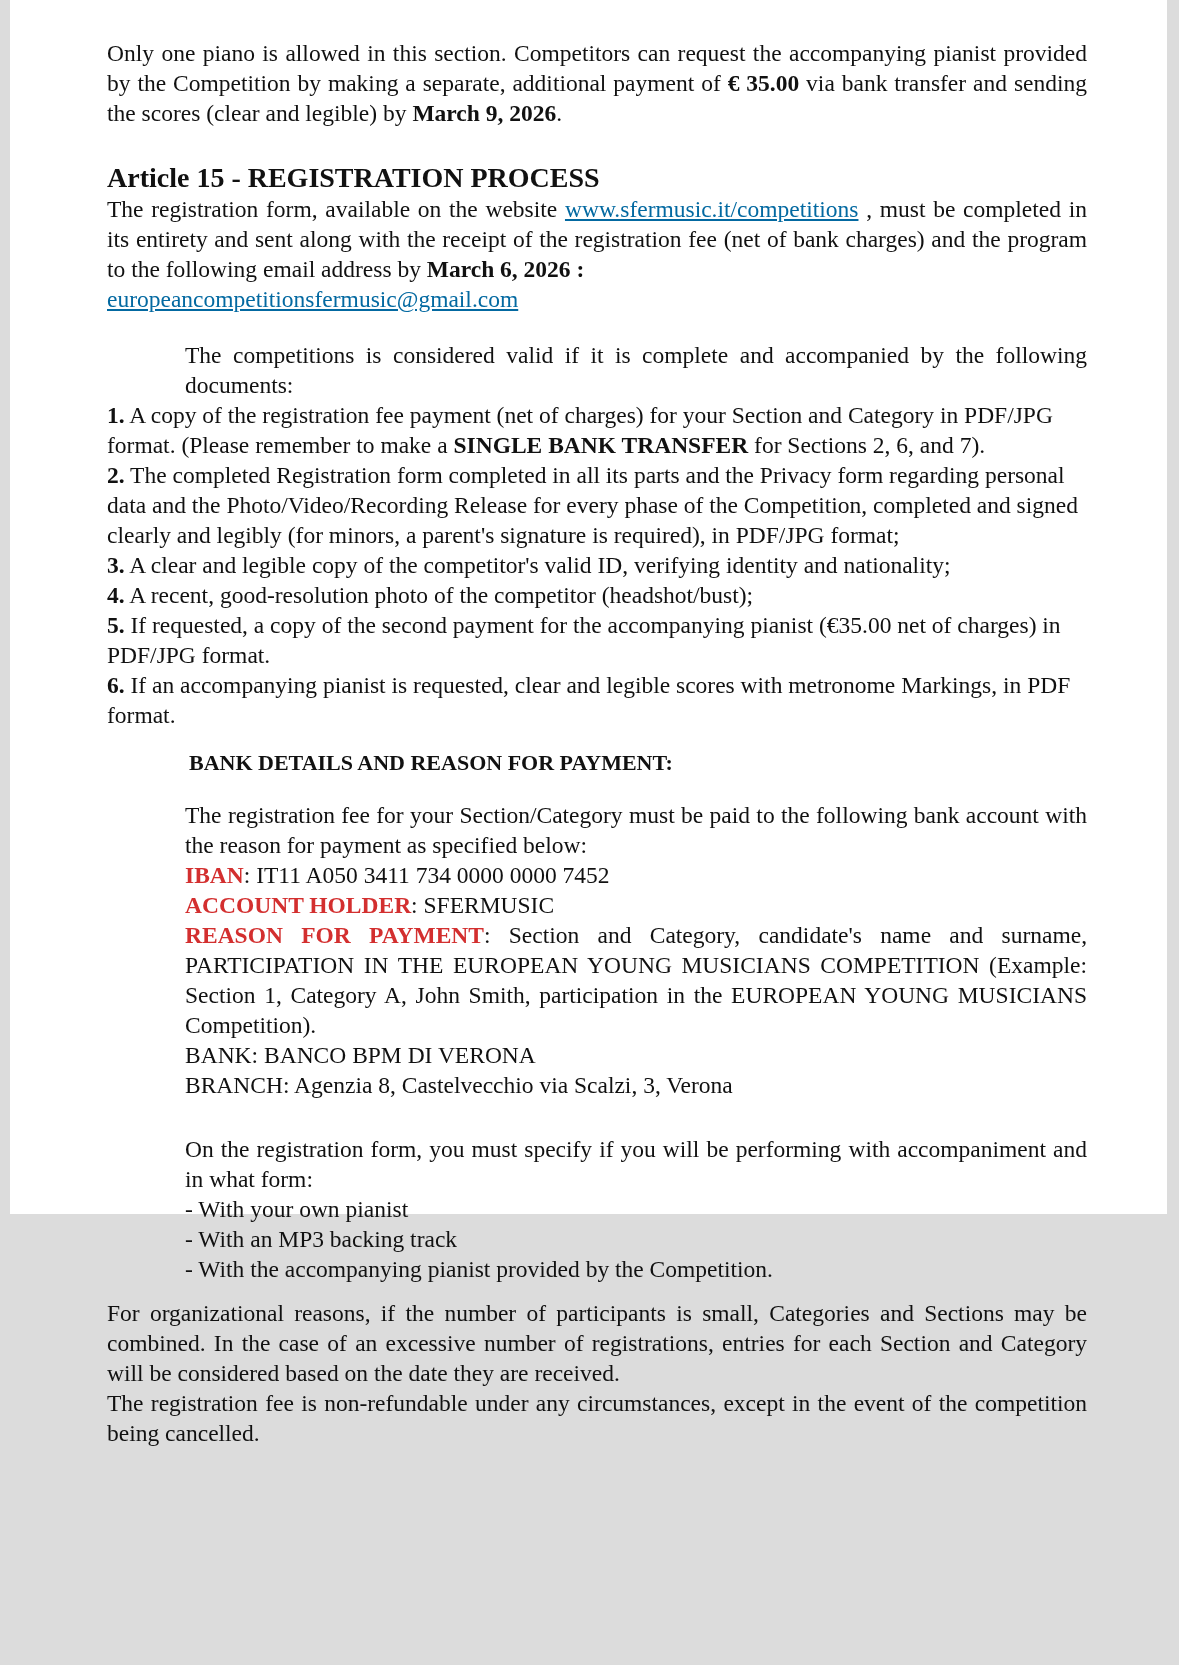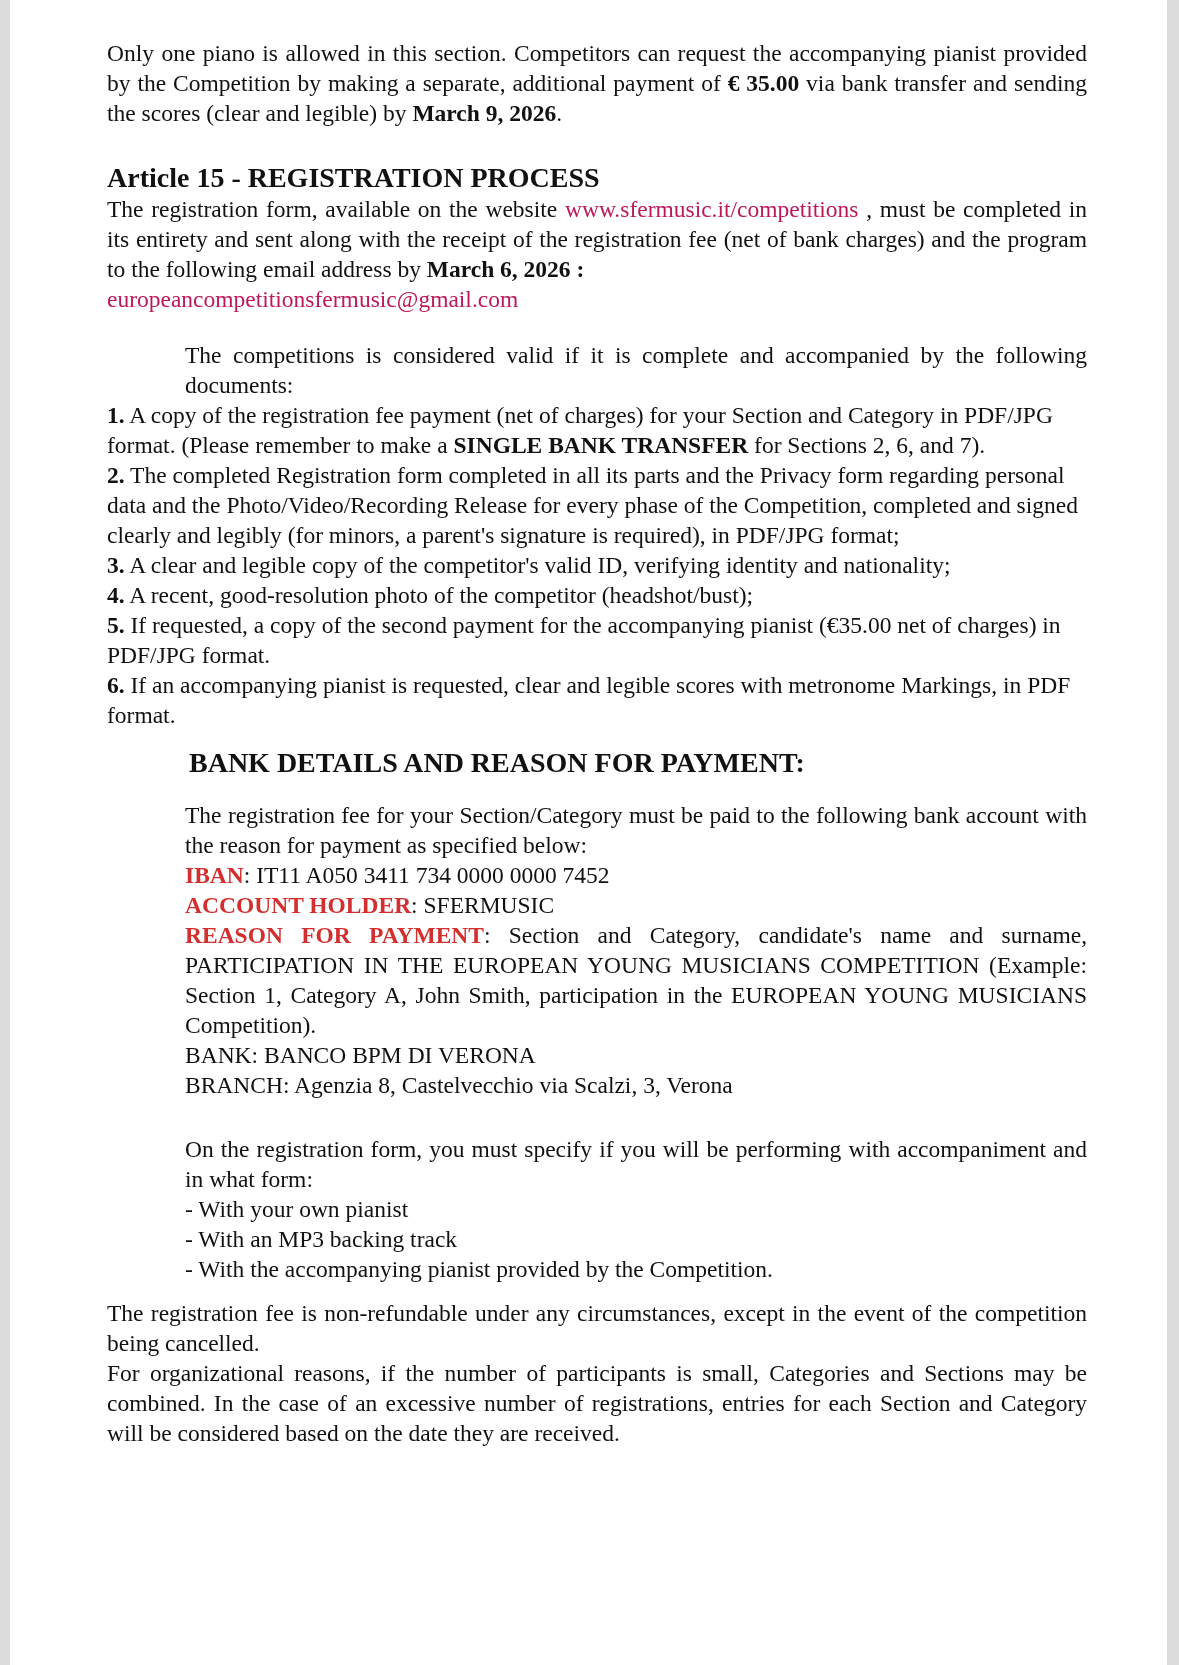--- a/index.html
+++ b/index.html
@@ -3,40 +3,40 @@
 <meta charset="utf-8">
 <style>
   html, body { margin: 0; padding: 0; }
   body {
     width: 1179px; height: 1665px; overflow: hidden;
     background: #dcdcdc;
     font-family: "Liberation Serif", "DejaVu Serif", serif;
     color: #111;
   }
   .page {
-    position: absolute; left: 10px; top: 0; width: 1157px; height: 1665px;
+    position: absolute; left: 10px; top: 0; width: 1157px; height: 1214px;
     background: #ffffff;
   }
   .content {
     position: absolute; left: 97px; top: 38px; width: 980px;
     font-size: 23.5px; line-height: 30px;
   }
   p { margin: 0; }
   .justify { text-align: justify; text-align-last: left; }
   .indent { padding-left: 78px; }
   b { font-weight: bold; }
   .heading { font-weight: bold; font-size: 28px; margin-top: 34px; line-height: 32px; }
-  a.link { color: #be185d; }
+  a.link { color: #0369a1; text-decoration: underline; }
   .red { color: #d32f2f; font-weight: bold; text-align: center; }
   .gap-a { height: 26px; }
   .gap-b { height: 18px; }
   .gap-c { height: 22px; }
   .gap-e { height: 34px; }
   .gap-f { height: 14px; }
-  .bankhead { font-weight: bold; padding-left: 82px; font-size: 28px; }
+  .bankhead { font-weight: bold; padding-left: 82px; font-size: 22px; }
 </style>
 </head>
 <body>
 
 <div class="page">
   <div class="content">
 
     <p class="justify"><span>Only one piano is allowed in this section. Competitors can request the accompanying pianist provided by the Competition by making a separate, additional payment of </span><b>€ 35.00</b><span> via bank transfer and sending the scores (clear and legible) by </span><b>March 9, 2026</b><span>.</span></p>
 
     <p class="heading">Article 15 - REGISTRATION PROCESS</p>
@@ -71,17 +71,17 @@
       <div class="gap-e"></div>
 
       <p class="justify">On the registration form, you must specify if you will be performing with accompaniment and in what form:</p>
       <p>- With your own pianist</p>
       <p>- With an MP3 backing track</p>
       <p>- With the accompanying pianist provided by the Competition.</p>
     </div>
 
     <div class="gap-f"></div>
 
+    <p class="justify">For organizational reasons, if the number of participants is small, Categories and Sections may be combined. In the case of an excessive number of registrations, entries for each Section and Category will be considered based on the date they are received.</p>
     <p class="justify">The registration fee is non-refundable under any circumstances, except in the event of the competition being cancelled.</p>
-    <p class="justify">For organizational reasons, if the number of participants is small, Categories and Sections may be combined. In the case of an excessive number of registrations, entries for each Section and Category will be considered based on the date they are received.</p>
 
   </div>
 </div>
 
 </body></html>

